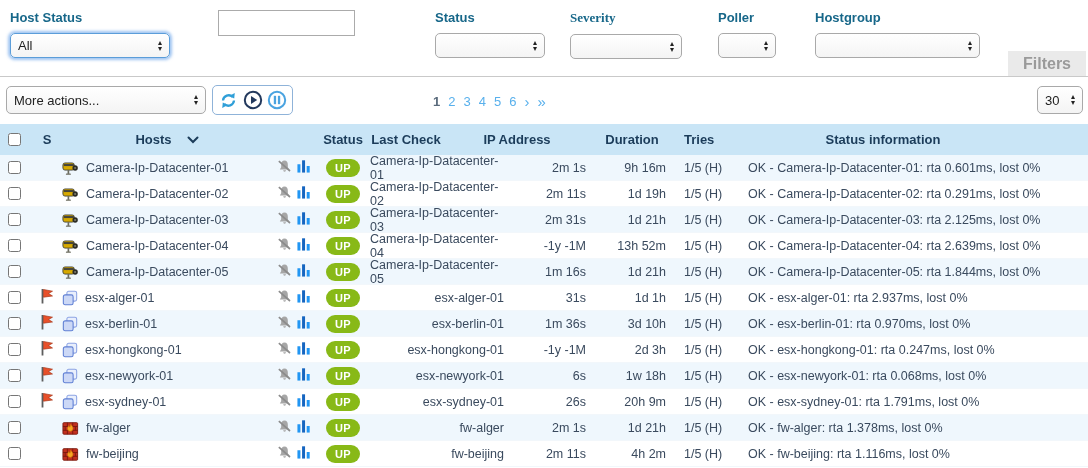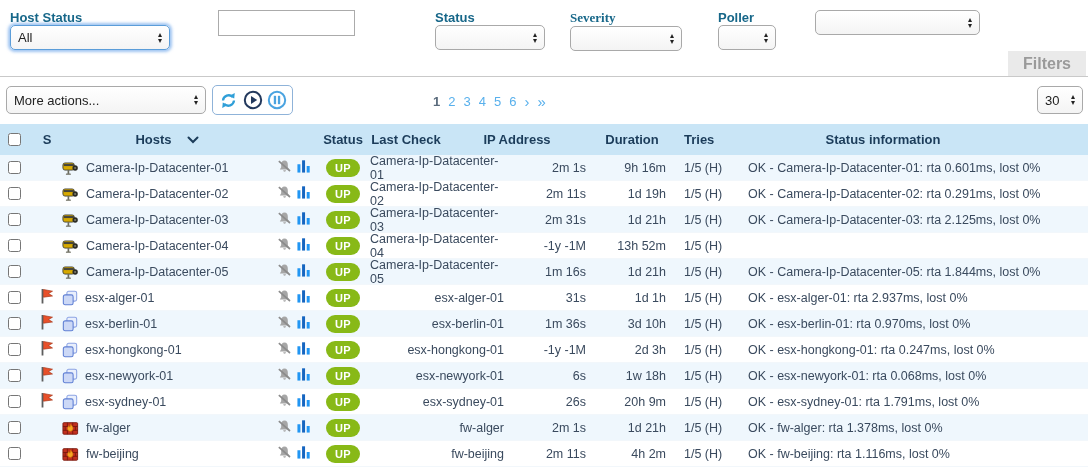--- a/index.html
+++ b/index.html
@@ -8,21 +8,21 @@
 
   :root{
     --accent-green:#88b917; --header-bg:#c9e5f6; --row-alt-bg:#eff7fd;
     --label-teal:#176789; --header-text:#1b3c5a; --body-text:#3a4a5e;
     --pagination-blue:#58b0ec; --icon-blue:#1e88e5;
   }
 
   
   .filter-bar{ position:relative; height:77px; border-bottom:1px solid #c9c9c9; background:#fff;}
   .fgroup{ position:absolute; top:10px; }
-  .fgroup label{ display:block; font-size:13px; font-weight:bold; color:var(--label-teal); }
+  .fgroup label{ display:block; font-size:13px; font-weight:bold; color:var(--label-teal); margin-bottom:8px;}
   .sel{ height:25px; border:1px solid #a9a9a9; border-radius:5px; background:linear-gradient(#fff,#f4f4f4);
         display:flex; align-items:center; justify-content:space-between; padding:0 7px; font-size:13px; color:#222; cursor:default;}
   .sel.focused{ border-color:#5b9dd9; box-shadow:0 0 3px 2px rgba(97,158,234,.6); }
   .arrows{ display:inline-flex; flex-direction:column; align-items:center; font-size:8px; line-height:6px; color:#222; }
   .txtinput{ width:137px; height:26px; border:1px solid #ababab; background:#fff; padding:0 5px; font-size:13px; }
   .f-hoststatus{ left:10px; }  .f-hoststatus .sel{ width:160px; }
   .f-host{ left:218px; }
   .f-status{ left:435px; }     .f-status .sel{ width:110px; }
   .f-severity{ left:570px;font-family:Liberation Serif, serif; }   .f-severity .sel{ width:112px; }
   .f-poller{ left:718px; }     .f-poller .sel{ width:58px; justify-content:flex-end;}
@@ -110,20 +110,21 @@
     <label>Poller</label>
     <div class="sel">
       <span></span>
       <span class="arrows">
           <span>▴</span>
           <span>▾</span>
         </span>
     </div>
   </div>
   <div class="fgroup f-hostgroup">
+    <label>Hostgroup</label>
     <div class="sel">
       <span></span>
       <span class="arrows">
           <span>▴</span>
           <span>▾</span>
         </span>
     </div>
   </div>
   <div class="filters-tab">Filters</div>
 </div>
@@ -394,20 +395,21 @@
         </svg>
       </span>
     </div>
     <div class="cell c-status">
           <span class="badge">UP</span>
         </div>
     <div class="cell c-ip">Camera-Ip-Datacenter-04</div>
     <div class="cell c-last">-1y -1M</div>
     <div class="cell c-dur">13h 52m</div>
     <div class="cell c-tries">1/5 (H)</div>
+    <div class="cell c-info">OK - Camera-Ip-Datacenter-04: rta 2.639ms, lost 0%</div>
   </div>
       <div class="trow alt">
     <div class="cell c-check">
           <input type="checkbox" style="">
         </div>
     <div class="cell c-sev">
       <span class="flag" style="visibility: hidden;">
         <svg width="14" height="16" viewBox="0 0 14 16">
           <line x1="2.5" y1="1" x2="2.5" y2="15.5" stroke="#5d5d5d" stroke-width="1.8"></line>
           <path d="M3.5 1.5 L12.5 3.2 L8.5 5.5 L12.5 8 L3.5 9.2 Z" fill="#e8502a" stroke="#a83a1c" stroke-width="0.7"></path>

